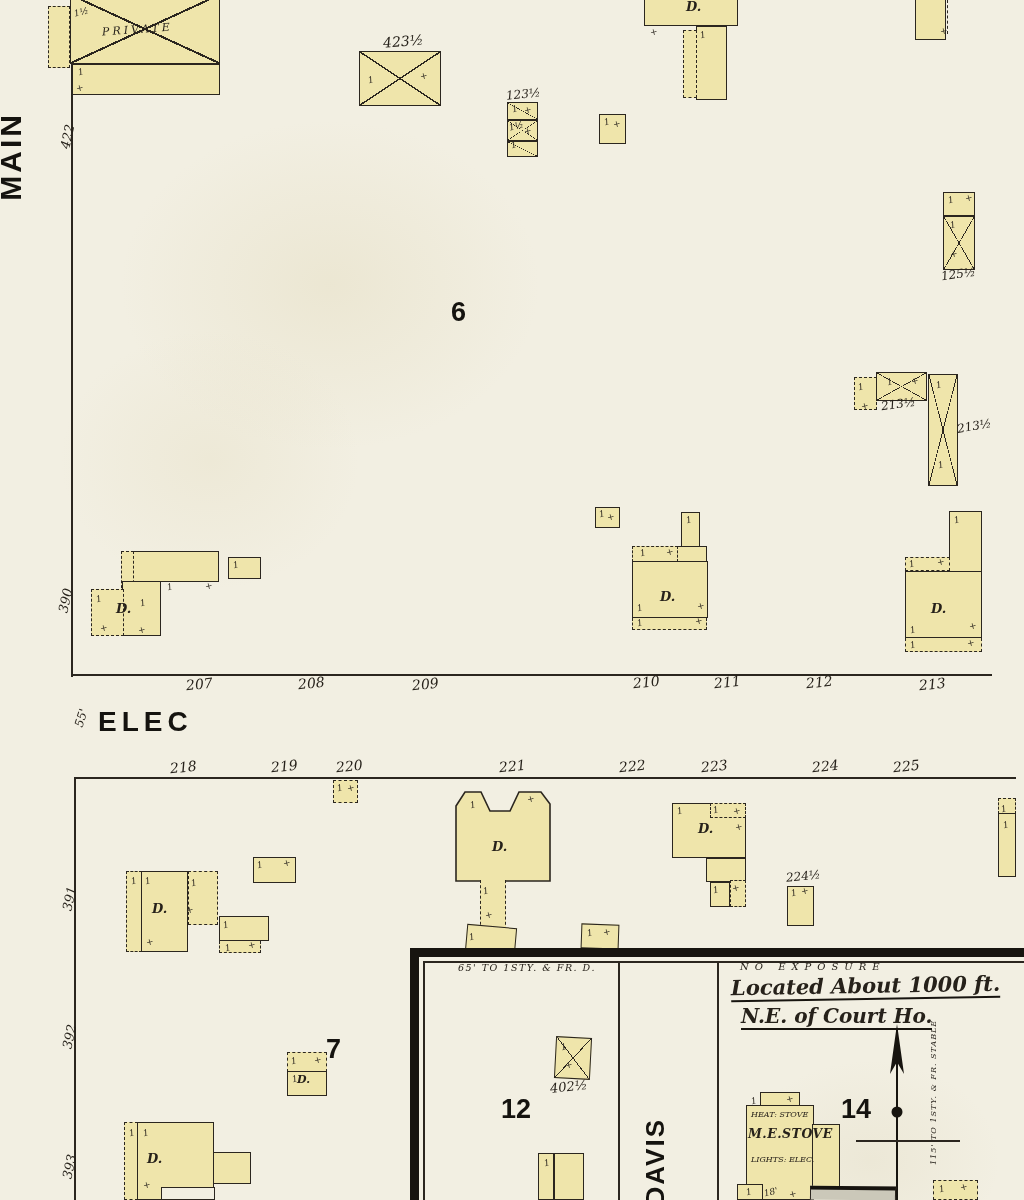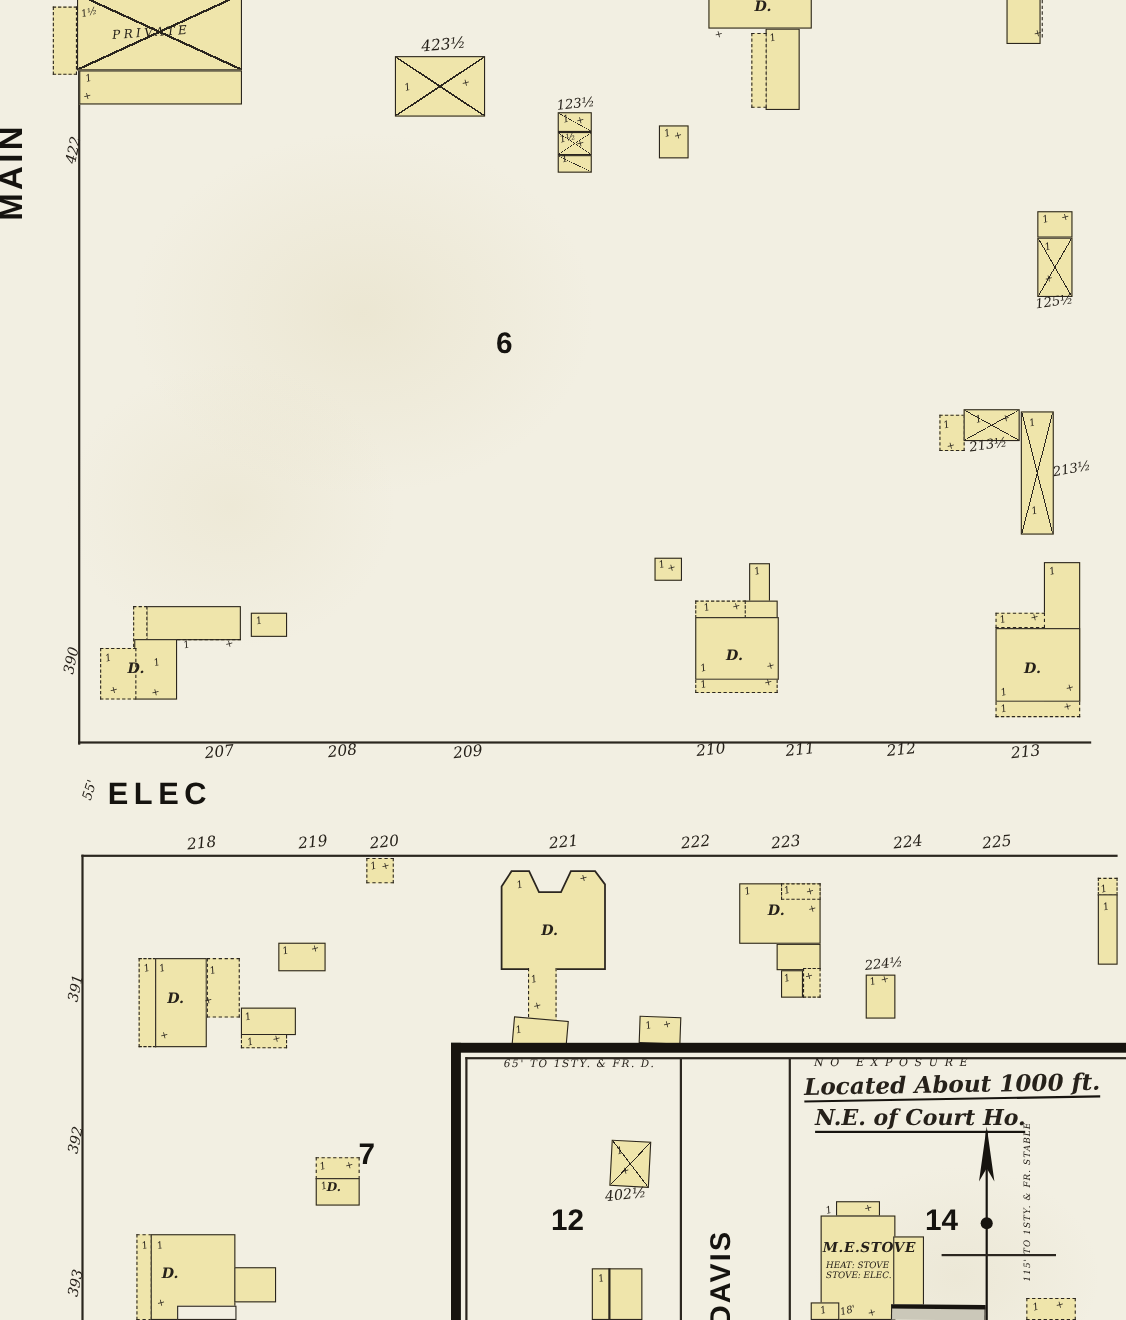--- a/index.html
+++ b/index.html
@@ -210,22 +210,22 @@
   </svg>
   <div class="hline" style="left:856px;top:1140px;width:104px;height:1.6px;"></div>
 
   <div class="note vtext" style="left:930px;top:1015px;height:150px;font-size:8px;letter-spacing:1px;">115' TO 1STY. &amp; FR. STABLE</div>
 
   <div class="bld" style="left:760px;top:1092px;width:40px;height:14px;"></div>
   <div class="bld" style="left:746px;top:1105px;width:68px;height:95px;"></div>
   <div class="bld" style="left:812px;top:1124px;width:28px;height:63px;"></div>
   <div class="bld" style="left:737px;top:1184px;width:26px;height:16px;"></div>
   <div class="note" style="left:748px;top:1128px;font-size:12.5px;font-weight:bold;letter-spacing:0.5px;">M.E.STOVE</div>
-  <div class="note" style="left:751px;top:1147px;font-size:8px;text-align:center;">HEAT: STOVE</div>
-  <div class="note" style="left:751px;top:1156px;font-size:8px;">STOVE: ELEC.</div>
+  <div class="note" style="left:751px;top:1111px;font-size:8px;text-align:center;">HEAT: STOVE</div>
+  <div class="note" style="left:751px;top:1156px;font-size:8px;">LIGHTS: ELEC.</div>
 
   <div style="position:absolute;left:810px;top:1186px;width:86px;height:14px;background:#cbc8b9;border-top:4px solid #17140f;border-left:1.5px solid #2b261f;border-right:1.5px solid #2b261f;box-sizing:border-box;transform:rotate(0.5deg);"></div>
   <div class="bld dashed" style="left:933px;top:1180px;width:45px;height:20px;"></div>
 
   <div style="position:absolute;left:0;top:0;width:100%;height:100%;pointer-events:none;">
       <span class="tick" style="left: 74px; top: 8px;">1½</span>
       <span class="tick" style="left: 78px; top: 68px;">1</span>
       <span class="tick" style="left: 76px; top: 84px;">+</span>
       <span class="tick" style="left: 368px; top: 76px;">1</span>
       <span class="tick" style="left: 420px; top: 72px;">+</span>

